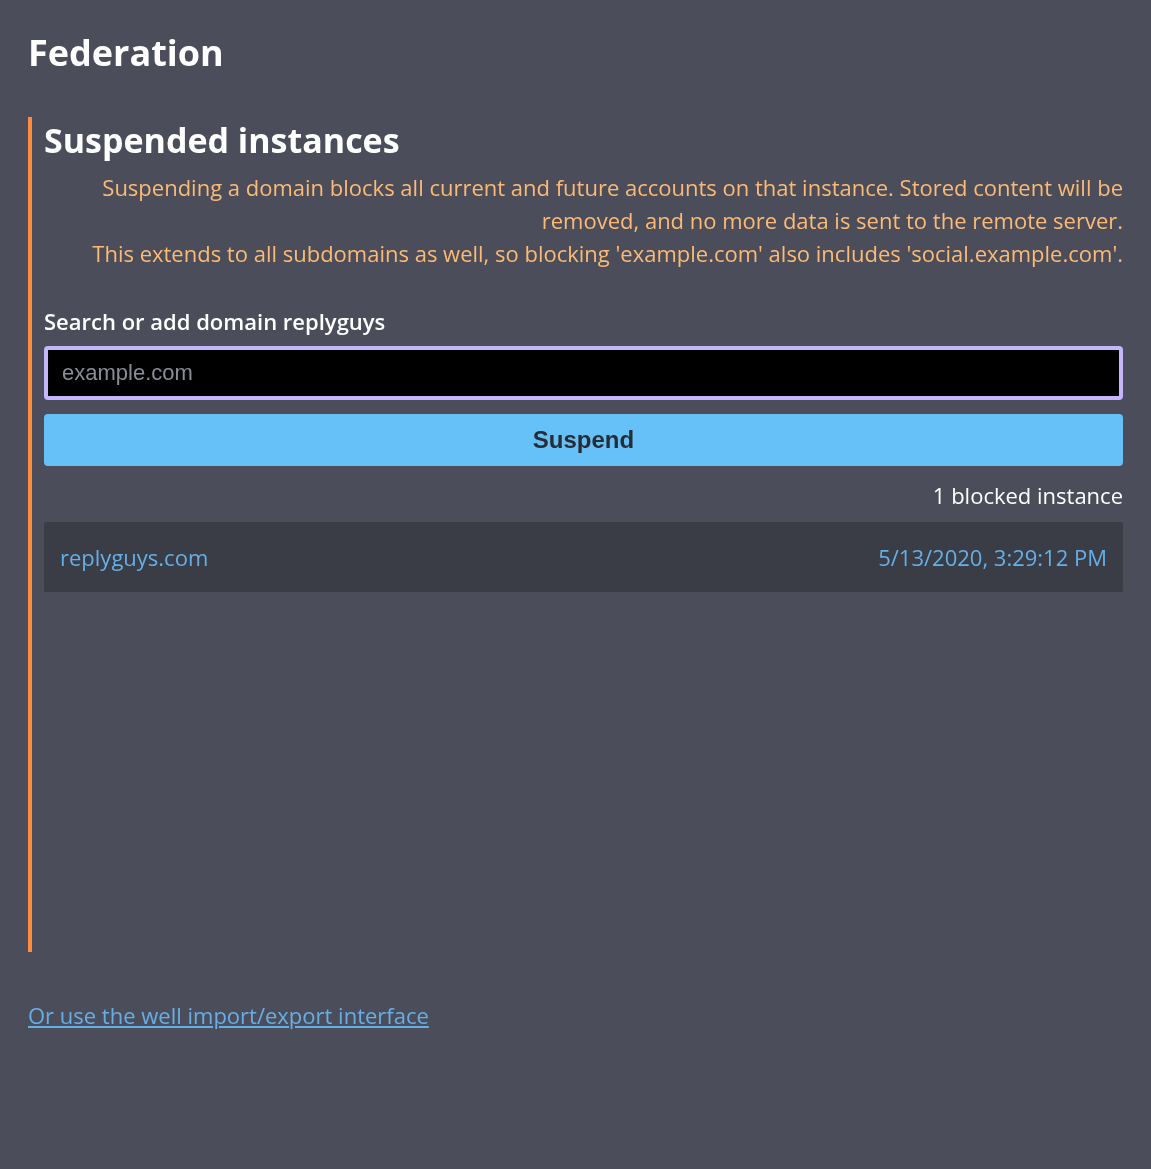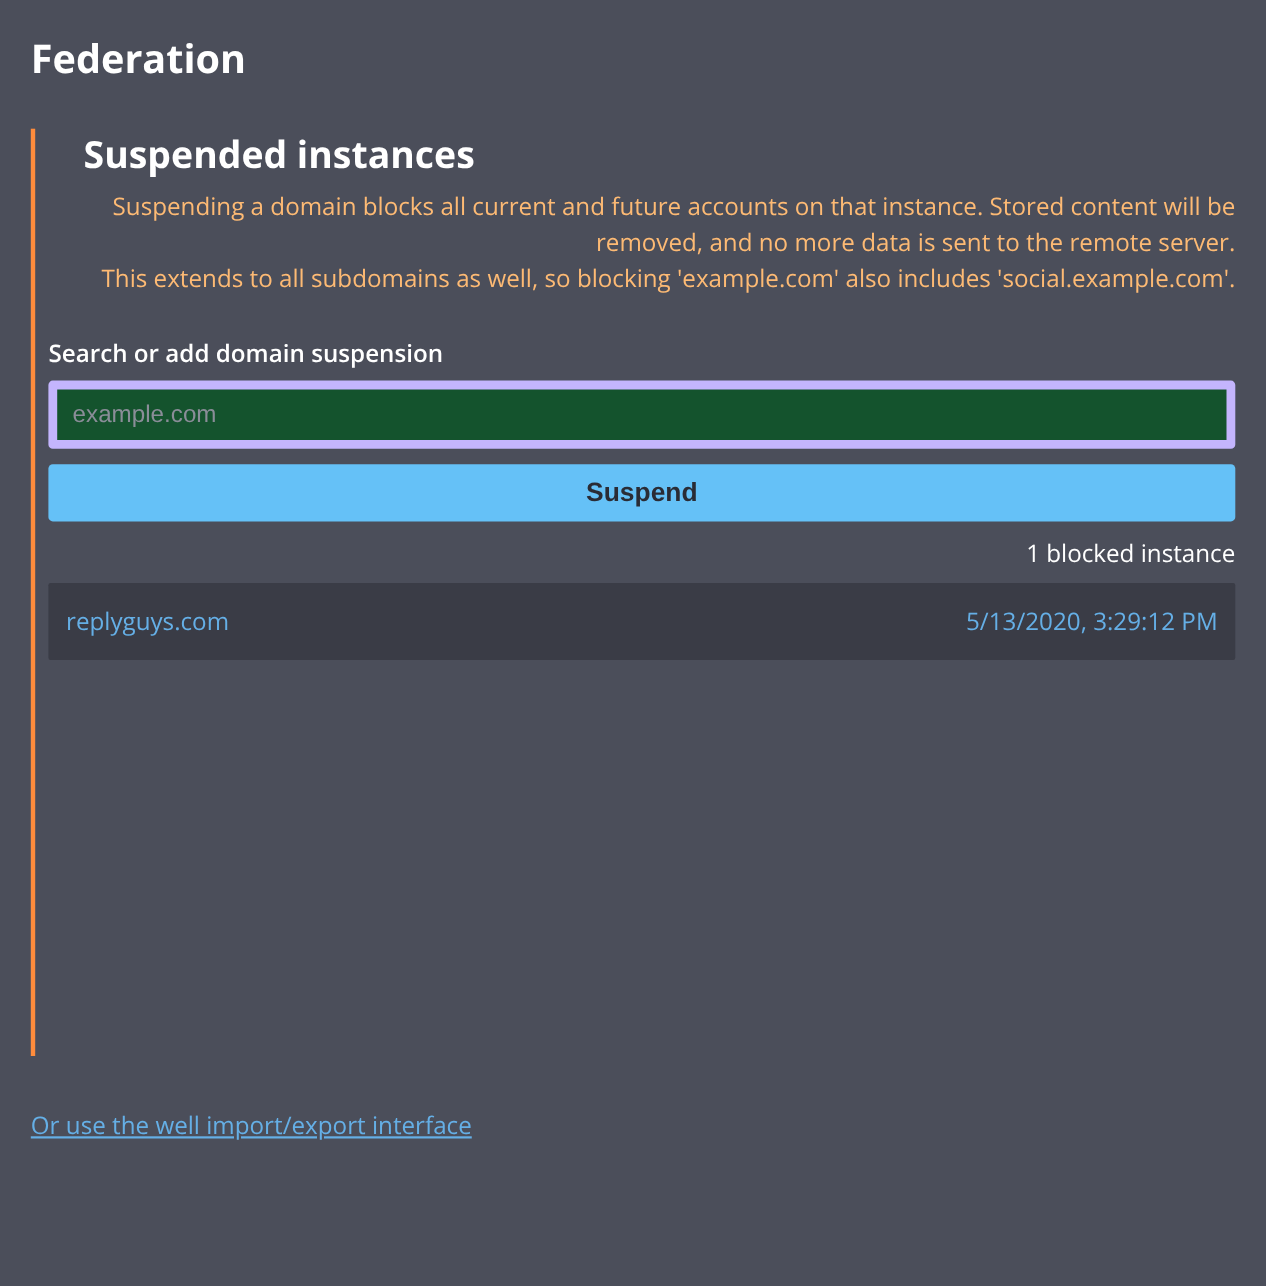--- a/index.html
+++ b/index.html
@@ -24,40 +24,39 @@
     .section {
       border-left: 4px solid #ff8c3c;
       padding-left: 12px;
       padding-bottom: 360px;
     }
     .section-title {
       font-size: 34px;
       font-weight: 700;
       color: #ffffff;
       margin-bottom: 8px;
-      margin-left: 32px;
     }
     .section-desc {
       font-size: 22px;
       color: #fdba74;
       line-height: 1.5;
       margin-bottom: 36px;
       text-align: right;
     }
     .input-label {
       font-size: 22px;
       font-weight: 600;
       color: #ffffff;
       margin-bottom: 10px;
       display: block;
     }
     .domain-input {
       width: 100%;
-      background-color: #14532d;
-      border: 8px solid #c4b5fd;
+      background-color: #000000;
+      border: 4px solid #c4b5fd;
       border-radius: 4px;
       padding: 10px 14px;
       font-size: 22px;
       color: #ffffff;
       outline: none;
       margin-bottom: 14px;
     }
     .domain-input::placeholder {
       color: #8a8d98;
     }
@@ -112,21 +111,21 @@
 
 <h1 class="page-title">Federation</h1>
 
 <div class="section">
   <h2 class="section-title">Suspended instances</h2>
   <div class="section-desc">
     <span>Suspending a domain blocks all current and future accounts on that instance. Stored content will be removed, and no more data is sent to the remote server.</span><br>
     <span>This extends to all subdomains as well, so blocking 'example.com' also includes 'social.example.com'.</span>
   </div>
 
-  <label class="input-label">Search or add domain suspension</label>
+  <label class="input-label">Search or add domain replyguys</label>
   <input type="text" class="domain-input" placeholder="example.com" style="">
   <button class="suspend-button">Suspend</button>
 
   <div class="count-text">1 blocked instance</div>
 
   <div class="instance-row">
     <a class="instance-domain">replyguys.com</a>
     <span class="instance-date">5/13/2020, 3:29:12 PM</span>
   </div>
 </div>

